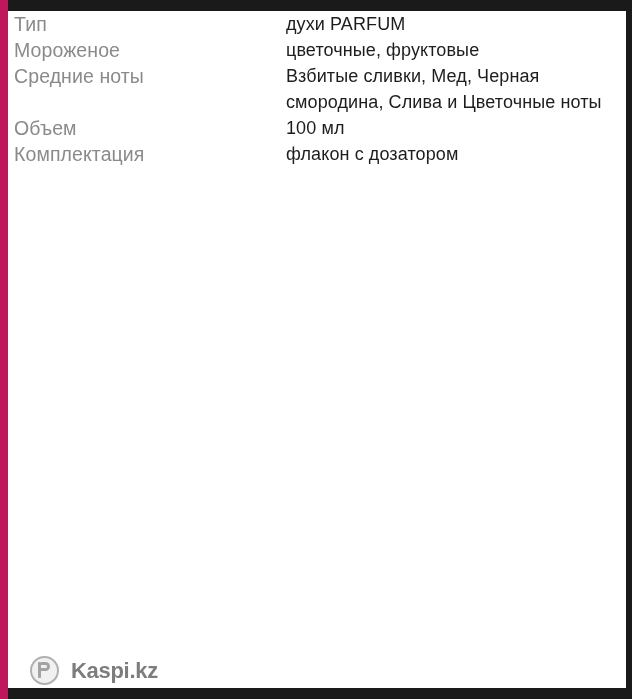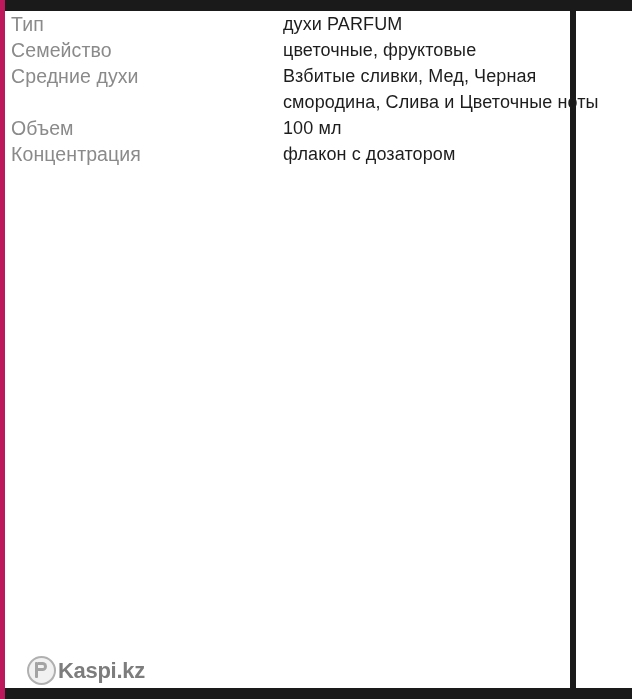--- a/index.html
+++ b/index.html
@@ -9,25 +9,25 @@
   body {
     width: 632px;
     height: 699px;
     background: #ffffff;
     font-family: "Liberation Sans", sans-serif;
     overflow: hidden;
     position: relative;
   }
   .page {
     position: relative;
-    width: 576px;
+    width: 632px;
     height: 699px;
     background: #ffffff;
     box-sizing: border-box;
-    border-left: 5px solid #be185d;
+    border-left: 8px solid #be185d;
     border-right: 6px solid #1a1a1a;
   }
   .top-bar {
     position: absolute;
     top: 0;
     left: 0;
     width: 632px;
     height: 11px;
     background: #1a1a1a;
   }
@@ -69,21 +69,21 @@
     line-height: 26px;
     font-weight: 400;
     letter-spacing: 0.1px;
   }
   .watermark {
     position: absolute;
     left: 22px;
     bottom: 14px;
     display: flex;
     align-items: center;
-    gap: 2px;
+    gap: 12px;
     opacity: 0.9;
     pointer-events: none;
   }
   .wm-logo {
     width: 25px;
     height: 25px;
     border-radius: 50%;
     background: #f0f0f0;
     border: 2px solid #a8a8a8;
     position: relative;
@@ -126,33 +126,33 @@
 
   <div class="top-bar"></div>
 
   <table class="spec-table">
     <tbody>
       <tr>
         <td class="label-cell">Тип</td>
         <td class="value-cell">духи PARFUM</td>
       </tr>
       <tr>
-        <td class="label-cell">Семейство</td>
+        <td class="label-cell">Мороженое</td>
         <td class="value-cell">цветочные, фруктовые</td>
       </tr>
       <tr>
-        <td class="label-cell">Средние духи</td>
+        <td class="label-cell">Средние ноты</td>
         <td class="value-cell">Взбитые сливки, Мед, Черная смородина, Слива и Цветочные ноты</td>
       </tr>
       <tr>
         <td class="label-cell">Объем</td>
         <td class="value-cell">100 мл</td>
       </tr>
       <tr>
-        <td class="label-cell">Концентрация</td>
+        <td class="label-cell">Комплектация</td>
         <td class="value-cell">флакон с дозатором</td>
       </tr>
     </tbody>
   </table>
 
   <div class="watermark">
     <div class="wm-logo"></div>
     <div class="wm-text">Kaspi.kz</div>
   </div>
 

